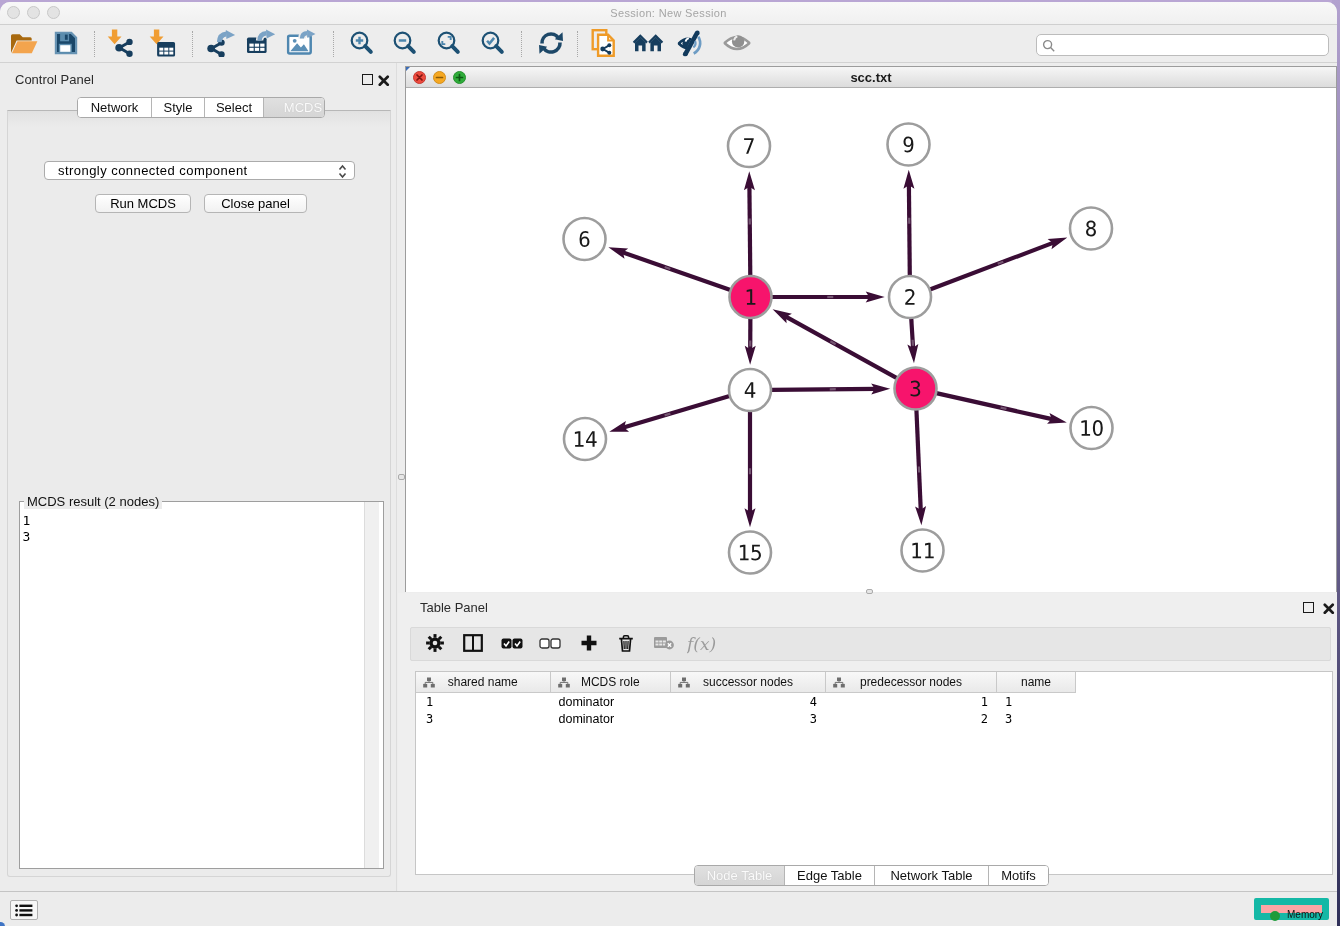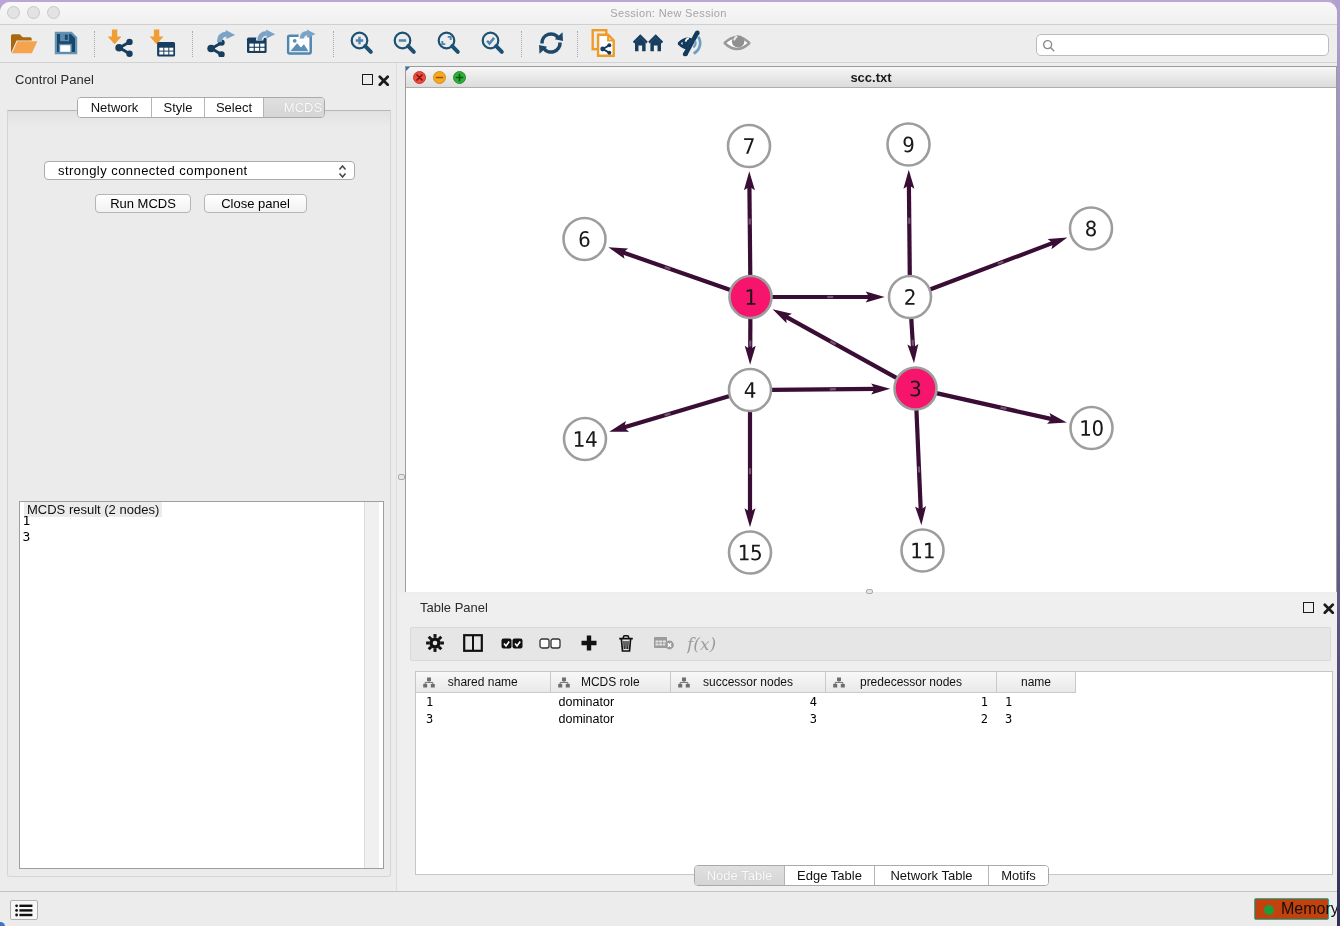--- a/index.html
+++ b/index.html
@@ -45,21 +45,21 @@
      background:linear-gradient(#e1e1e1, #ebebeb 16px); }
   #opt-label { position:absolute; left:0; width:100%; top:25.5px; text-align:center; font-size:13px; letter-spacing:0.7px; color:#1a1a1a; }
   #combo { position:absolute; left:36px; top:50px; width:311px; height:19px; background:#fff;
      border:1px solid #ababab; border-radius:4px; font-size:13px; letter-spacing:0.45px; color:#000; line-height:17px; padding-left:13px; }
   #combo svg { position:absolute; right:7px; top:2px; }
   .cp-btn { position:absolute; top:83px; height:19px; background:linear-gradient(#ffffff,#f1f1f1);
      border:1px solid #b5b5b5; border-radius:4px; font-size:13px; color:#000; text-align:center; line-height:17px; }
   #run-btn { left:87px; width:96px; }
   #close-btn { left:196px; width:103px; }
   #result-group { position:absolute; left:11px; top:390px; width:365px; height:368px; border:1px solid #9e9e9e; background:#fff; }
-  #result-title { position:absolute; left:4px; top:-8px; background:#ebebeb; padding:0 3px; font-size:13px; color:#111;margin-top:8px; }
+  #result-title { position:absolute; left:4px; top:-8px; background:#ebebeb; padding:0 3px; font-size:13px; color:#111; }
   #result-lines { position:absolute; left:2.5px; top:10.5px; font-family:"DejaVu Sans Mono", monospace; font-size:13px; line-height:16px; color:#000; }
   #result-scroll { position:absolute; right:4px; top:0px; bottom:0px; width:15px; background:#f0f0f0; border-left:1px solid #dcdcdc; }
 
   
   #net-frame { position:absolute; left:405px; top:64px; width:932px; height:526px;
      border:1px solid #9c9c9c; background:#fff; }
   #net-titlebar { position:absolute; left:0; top:0; width:100%; height:21px;
      background:linear-gradient(#f6f6f6,#dcdcdc); border-bottom:1px solid #aeaeae; }
   .tl { position:absolute; top:3.5px; width:13px; height:13px; border-radius:50%; }
   #net-title { position:absolute; left:0; right:0; top:0; text-align:center; line-height:21px; font-size:13px; font-weight:bold; color:#1a1a1a; }
@@ -82,22 +82,22 @@
   .th { position:relative; display:block; text-align:center; line-height:20px;
      border-right:1px solid #c9c9c9; font-size:12px; color:#111; }
   .th svg { position:absolute; left:7px; top:5px; }
   .tbl-row { position:absolute; left:0; height:17px; width:100%; display:flex; }
   .td { font-size:12.5px; color:#000; line-height:17px; font-family:"Liberation Sans", sans-serif; }
   .td.num { font-family:"DejaVu Sans Mono", monospace; font-size:12px; }
 
   
   #statusbar { position:absolute; left:0; top:889px; width:1337px; height:35px; background:#ececec; border-top:1px solid #c4c4c4; }
   #list-btn { position:absolute; left:10px; top:8px; width:28px; height:20px; background:#f7f7f7; border:1px solid #b0b0b0; border-radius:2px; }
-  #memory-btn { position:absolute; left:1254px; top:6px; width:75px; height:22px; background:#c2410c; border:1px solid #14b8a6; border-radius:2px;
-      font-size:16px; color:#111; text-align:left; line-height:20px; padding-left:26px; }
+  #memory-btn { position:absolute; left:1254px; top:6px; width:75px; height:22px; background:#fca5a5; border:7px solid #14b8a6; border-radius:2px;
+      font-size:10px; color:#111; text-align:left; line-height:20px; padding-left:26px; }
   #memory-btn .dot { position:absolute; left:9px; top:5.5px; width:10px; height:10px; border-radius:50%; background:#1e9b3a; }
 </style>
 </head>
 <body>
 
 <div id="screen">
   <div id="desktop-top"></div>
   <div id="desktop-right"></div>
   <div id="dock-bit"></div>
 

